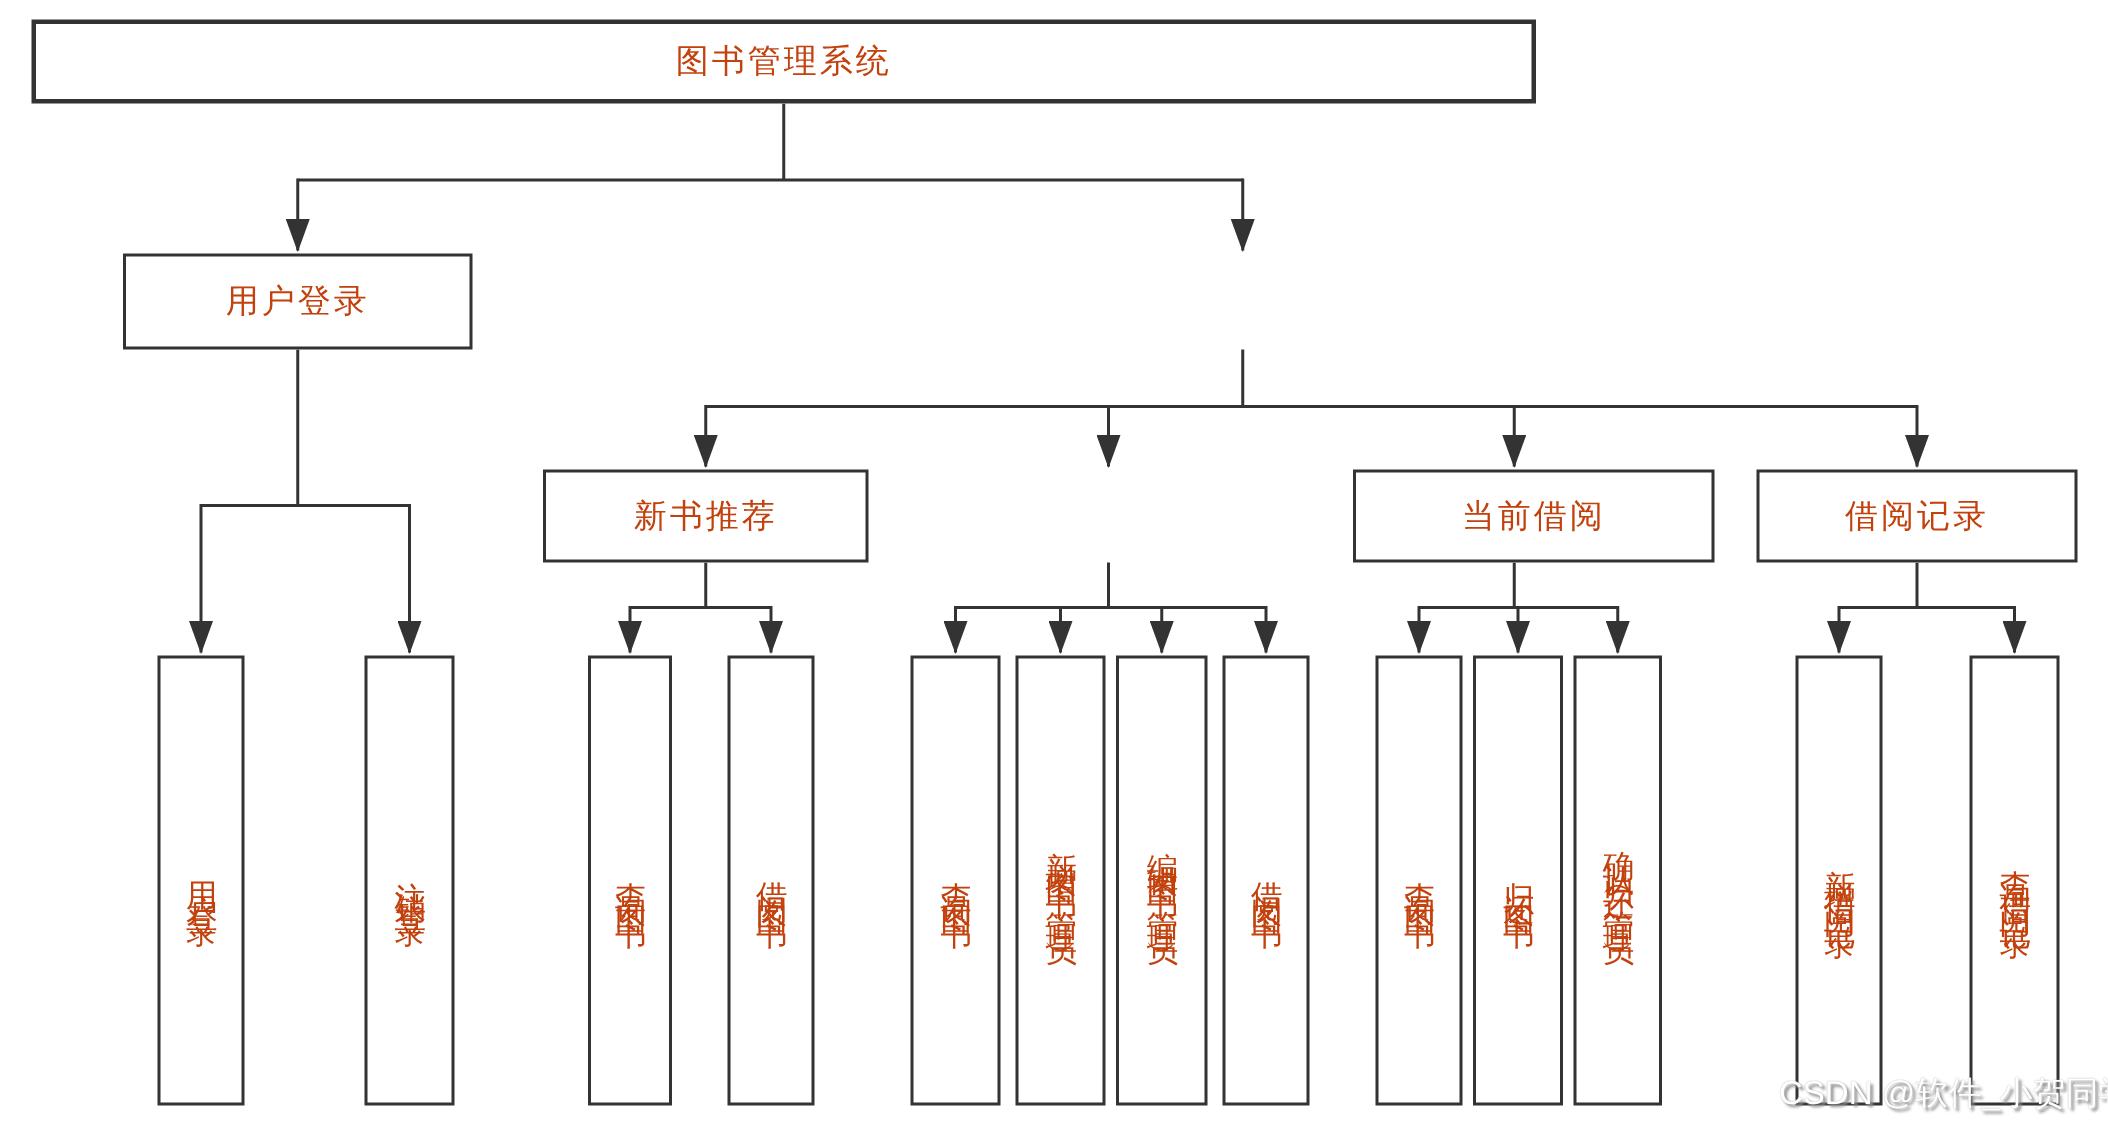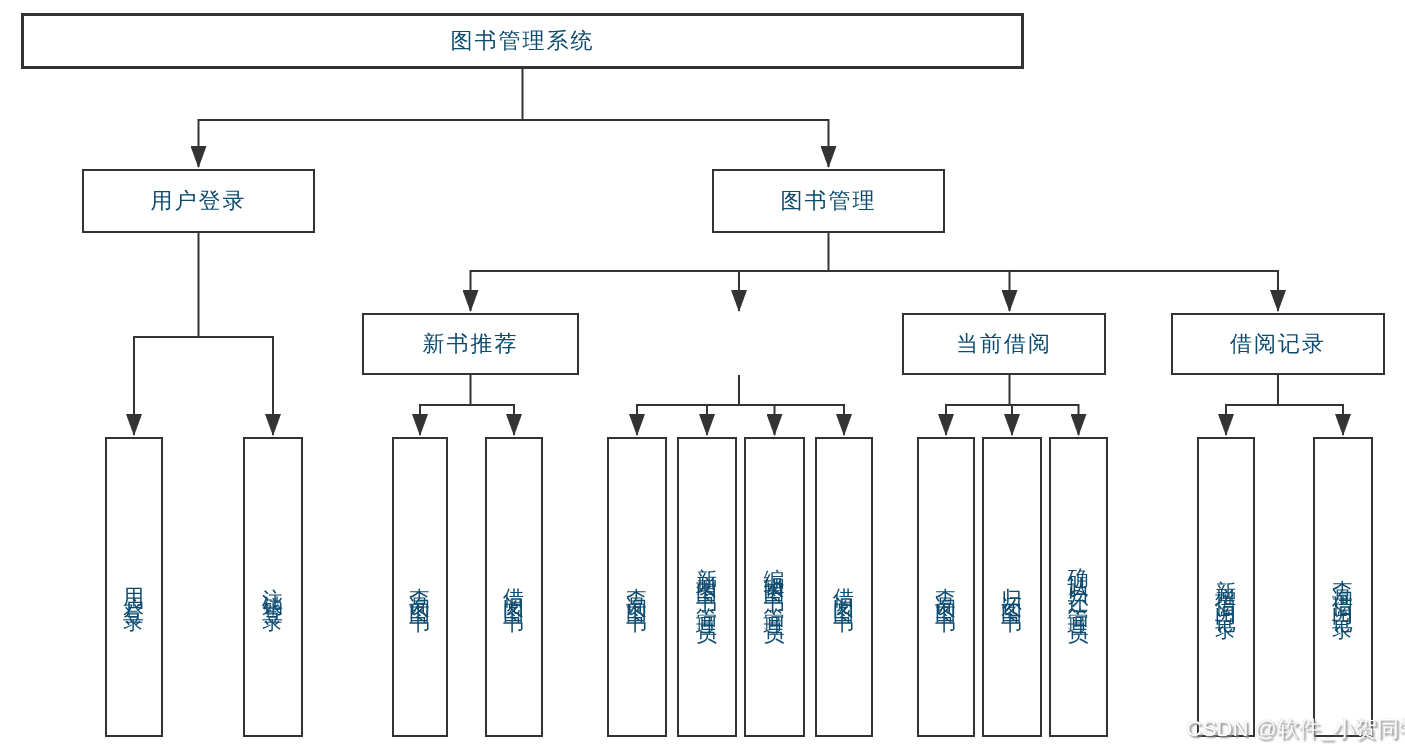--- a/index.html
+++ b/index.html
@@ -13,21 +13,21 @@
   }
   #wires { position: absolute; left: 0; top: 0; z-index: 1; }
   .node {
     position: absolute;
     box-sizing: border-box;
     background: #ffffff;
     border: 2px solid #333333;
     display: flex;
     align-items: center;
     justify-content: center;
-    color: #0c4a6e;
+    color: #c2410c;
     z-index: 2;
   }
   .node.root { border-width: 3px; }
   .node.h span {
     font-size: 22px;
     letter-spacing: 2px;
     white-space: nowrap;
   }
   .node.v span {
     writing-mode: vertical-rl;
@@ -102,28 +102,25 @@
     </g>
   </svg>
 
   <div class="node h root" style="left:21px; top:13px; width:1003px; height:56px;">
     <span>图书管理系统</span>
   </div>
 
   <div class="node h" style="left:82px; top:169px; width:233px; height:64px;">
     <span>用户登录</span>
   </div>
-  <div class="node h" style="left:712px; top:169px; width:233px; height:64px;">
-    <span>图书管理</span>
-  </div>
 
   <div class="node h" style="left:362px; top:313px; width:217px; height:62px;">
     <span>新书推荐</span>
   </div>
-  <div class="node h" style="left:902px; top:313px; width:204px; height:62px;">
+  <div class="node h" style="left:902px; top:313px; width:241px; height:62px;">
     <span>当前借阅</span>
   </div>
   <div class="node h" style="left:1171px; top:313px; width:214px; height:62px;">
     <span>借阅记录</span>
   </div>
 
   <div class="node v" style="left:105px; top:437px; width:58px; height:300px;">
     <span>用户登录</span>
   </div>
   <div class="node v" style="left:243px; top:437px; width:60px; height:300px;">

